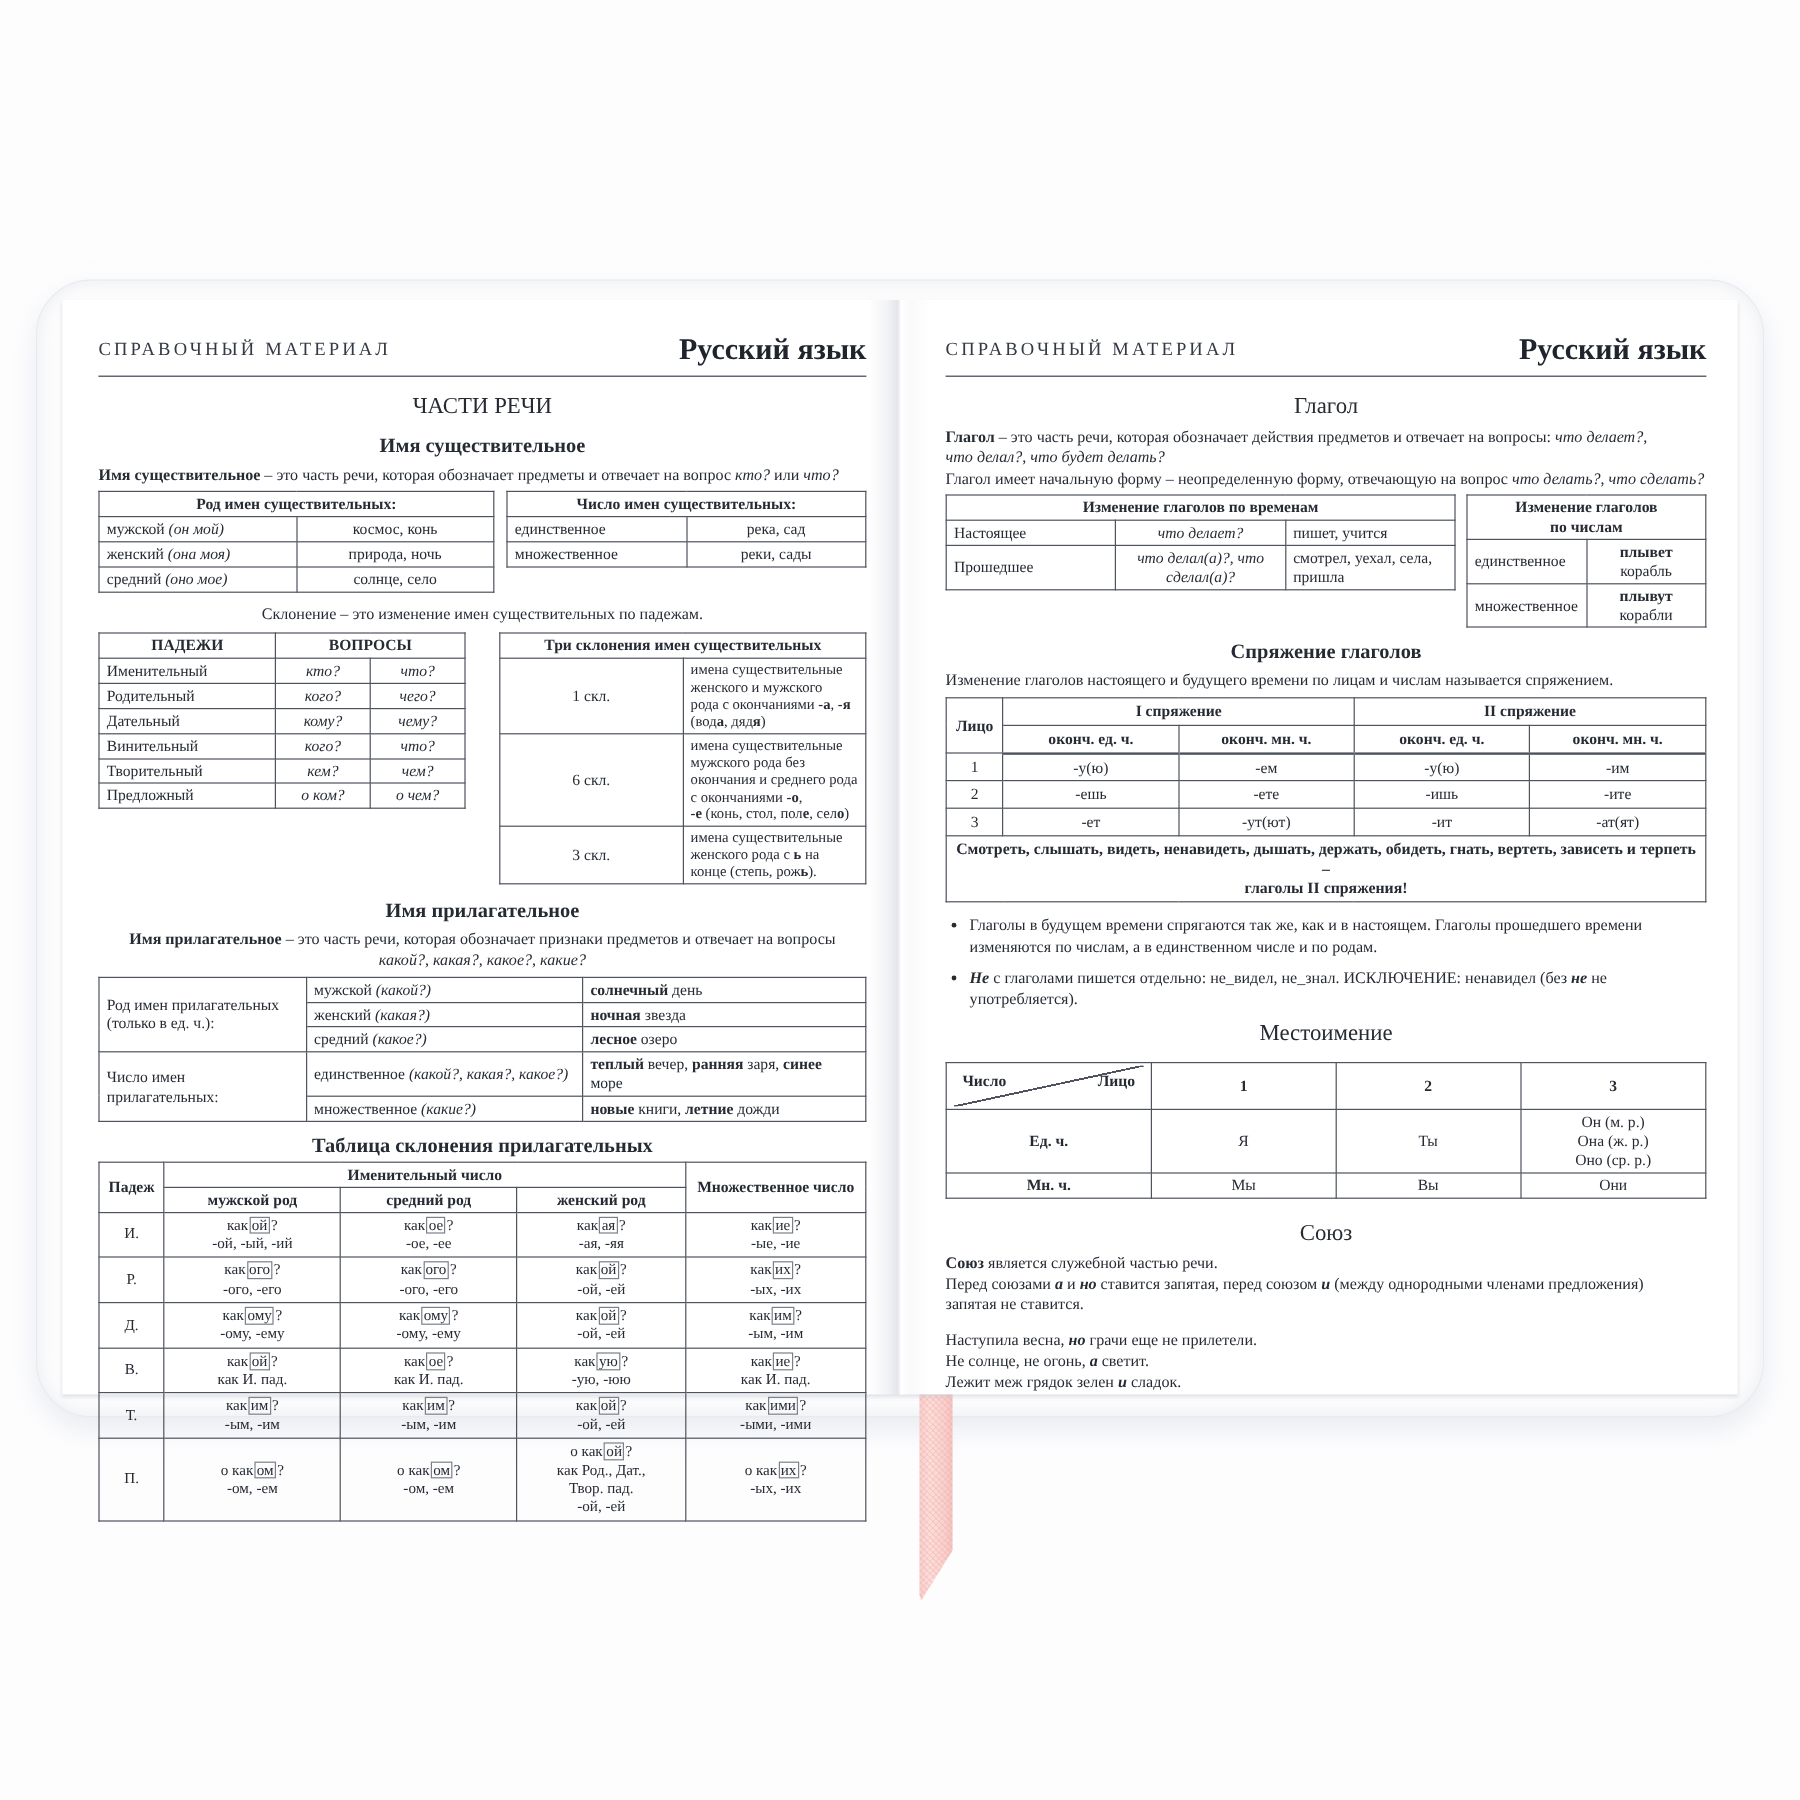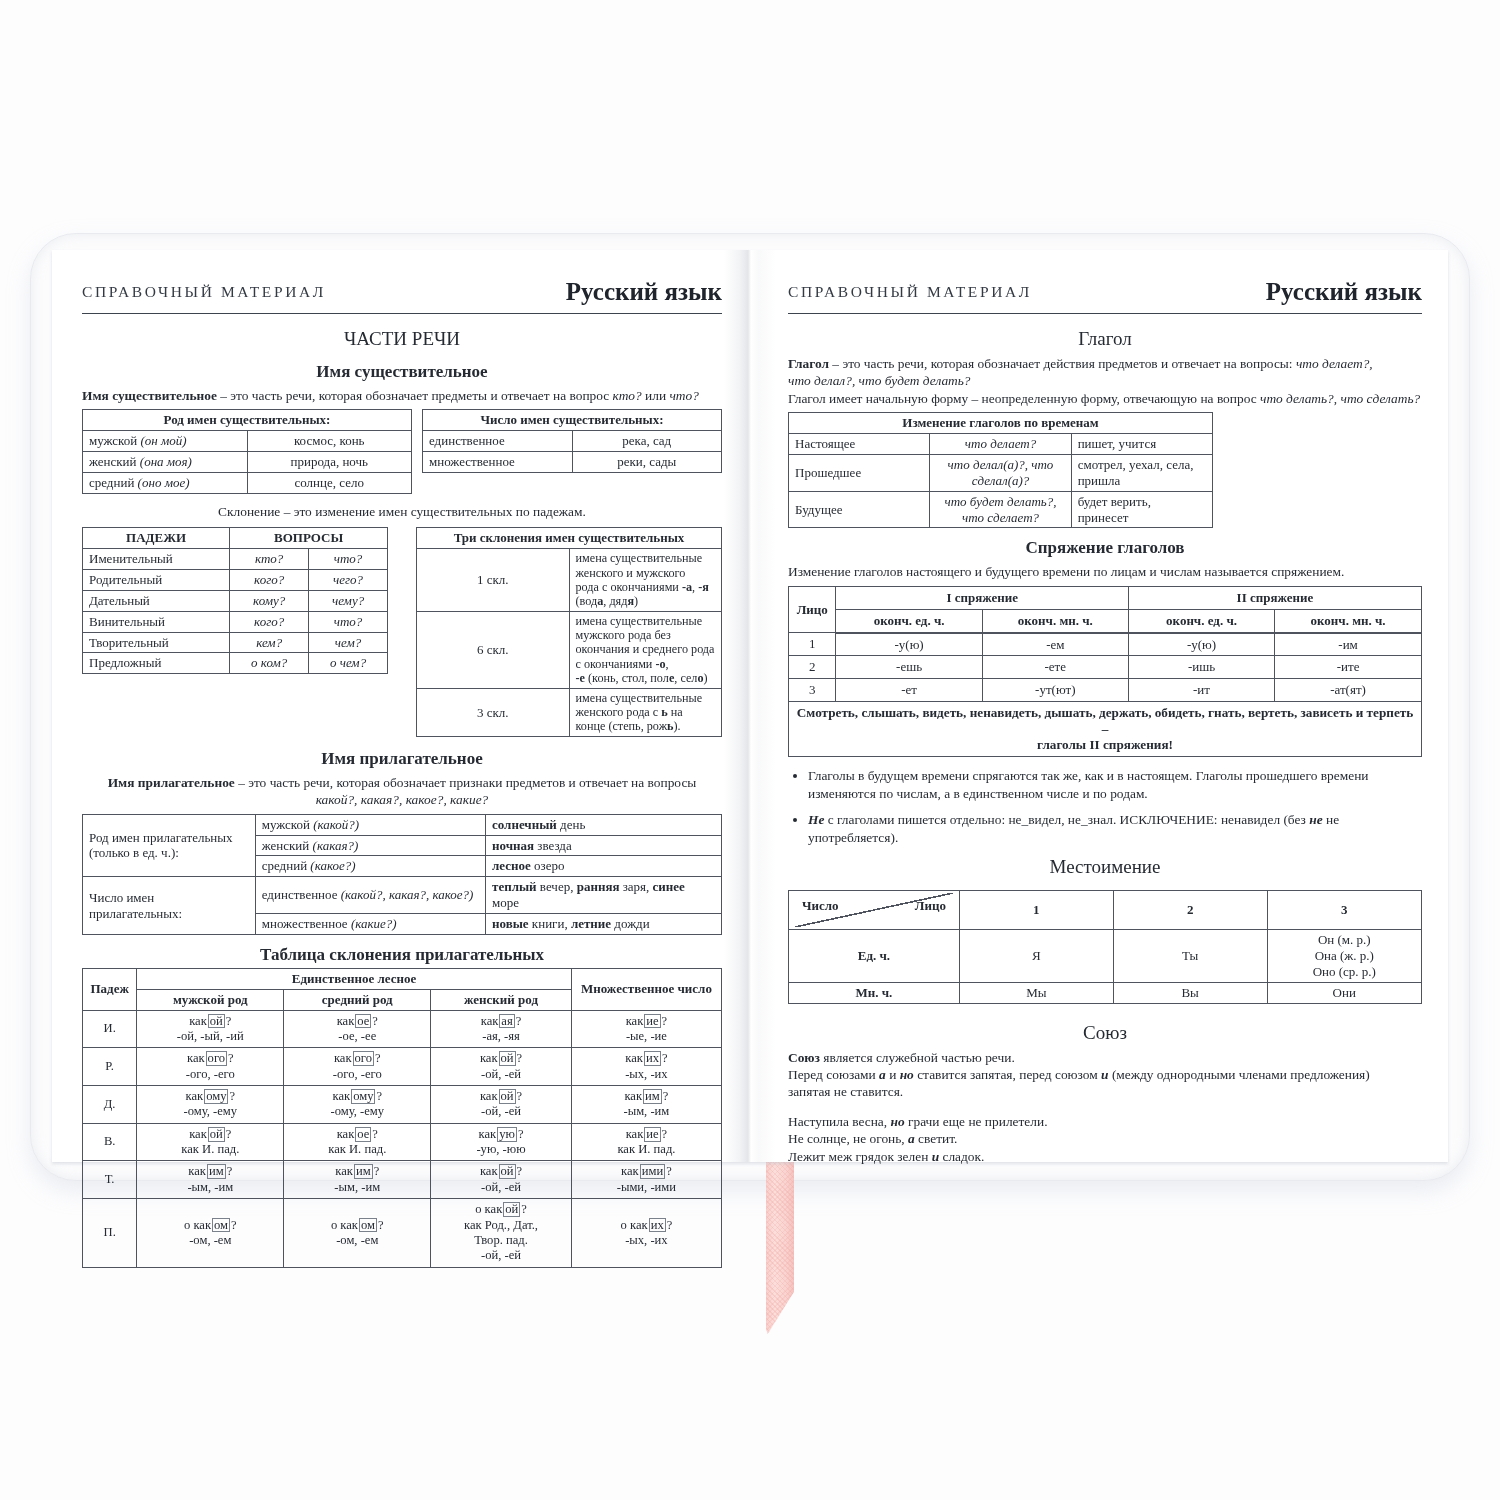--- a/index.html
+++ b/index.html
@@ -248,21 +248,21 @@
         <colgroup>
             <col style="width:8.5%">
             <col style="width:23%">
             <col style="width:23%">
             <col style="width:22%">
             <col style="width:23.5%">
           </colgroup>
         <tbody>
             <tr>
           <th rowspan="2">Падеж</th>
-          <th colspan="3">Единственное лесное</th>
+          <th colspan="3">Именительный число</th>
           <th rowspan="2">Множественное число</th>
         </tr>
         <tr>
           <th>мужской род</th>
           <th>средний род</th>
           <th>женский род</th>
         </tr>
         <tr>
           <td>И.</td>
           <td>как<span class="bx">ой</span>?<br>-ой, -ый, -ий</td>
@@ -327,24 +327,34 @@
           <tr>
                 <td class="al" style="width:21%">Настоящее</td>
               <td class="ac" style="width:49%"><i>что делает?</i></td>
               <td class="al">пишет, учится</td>
               </tr>
           <tr>
                 <td class="al">Прошедшее</td>
               <td class="ac"><i>что делал(а)?, что сделал(а)?</i></td>
               <td class="al">смотрел, уехал, села,<br>пришла</td>
               </tr>
-          <tr>
-                <td class="al">Будущее</td>
-              <td class="ac"><i>что будет делать?, что сделает?</i></td>
-              <td class="al">будет верить,<br>принесет</td>
+        </tbody>
+          </table>
+        <table class="t" style="width:200px">
+          <tbody>
+              <tr>
+                <th colspan="2">Изменение глаголов<br>по числам</th>
+              </tr>
+          <tr>
+                <td class="al" style="width:52%">единственное</td>
+              <td class="ac"><b>плывет</b><br>корабль</td>
+              </tr>
+          <tr>
+                <td class="al">множественное</td>
+              <td class="ac"><b>плывут</b><br>корабли</td>
               </tr>
         </tbody>
           </table>
       </div>
 
       <div class="h-mid tight">Спряжение глаголов</div>
       <p>Изменение глаголов настоящего и будущего времени по лицам и числам называется спряжением.</p>
 
       <table class="t w-full conj">
         <colgroup>

